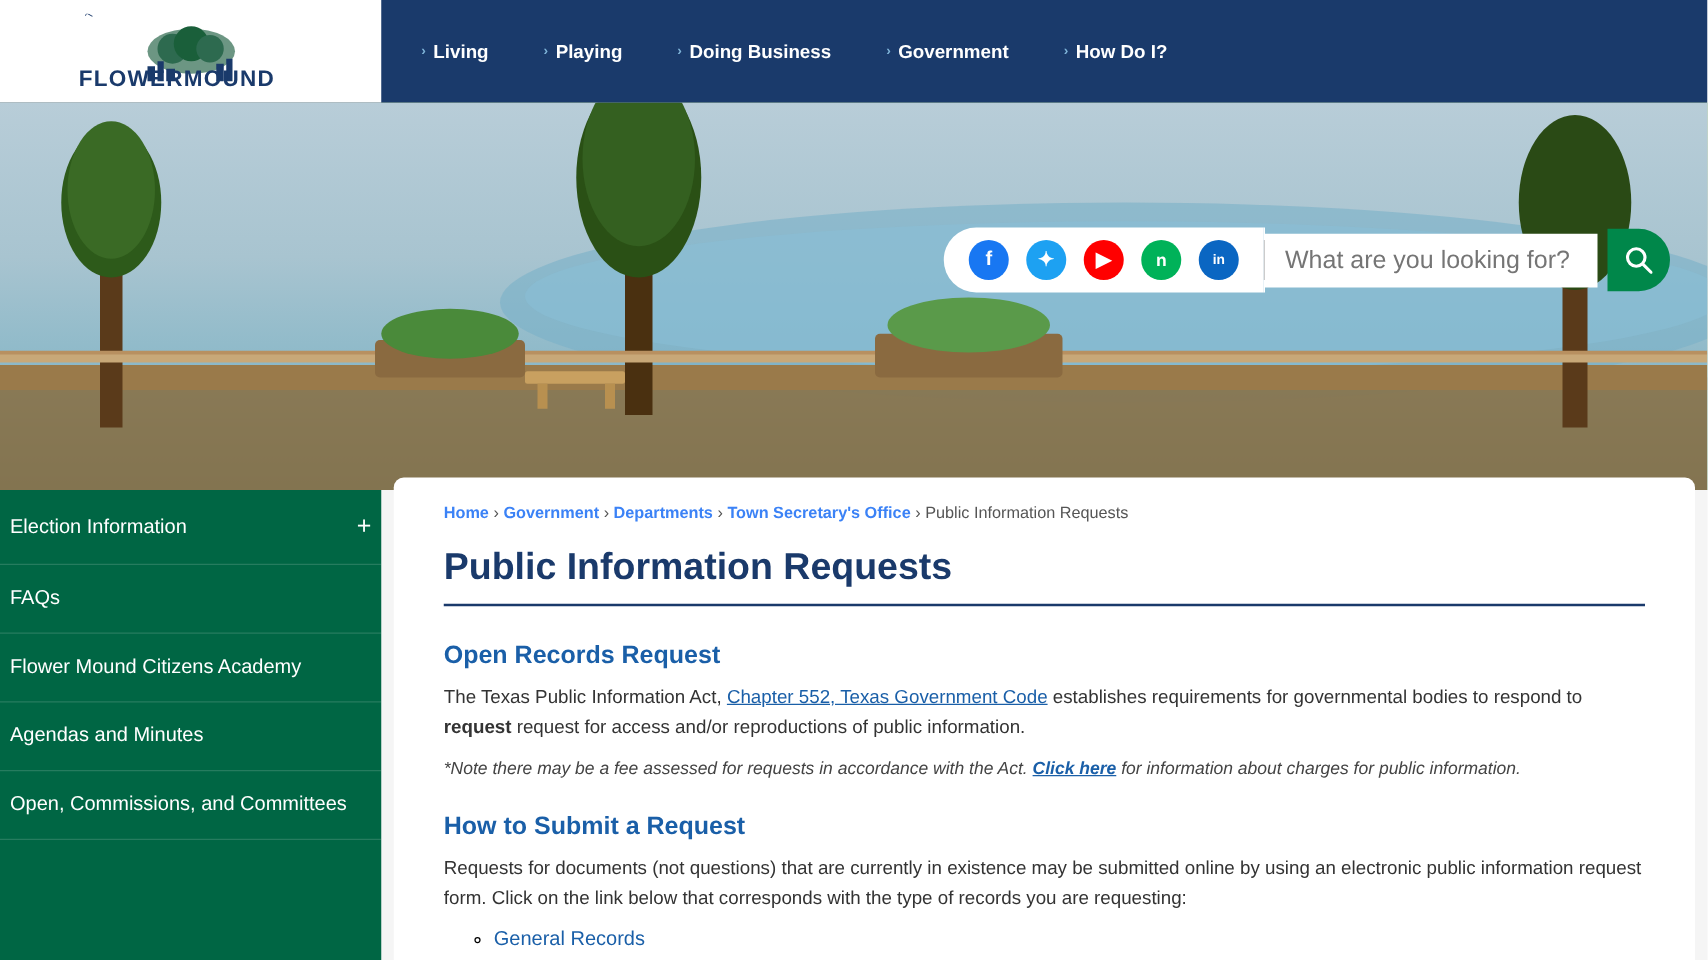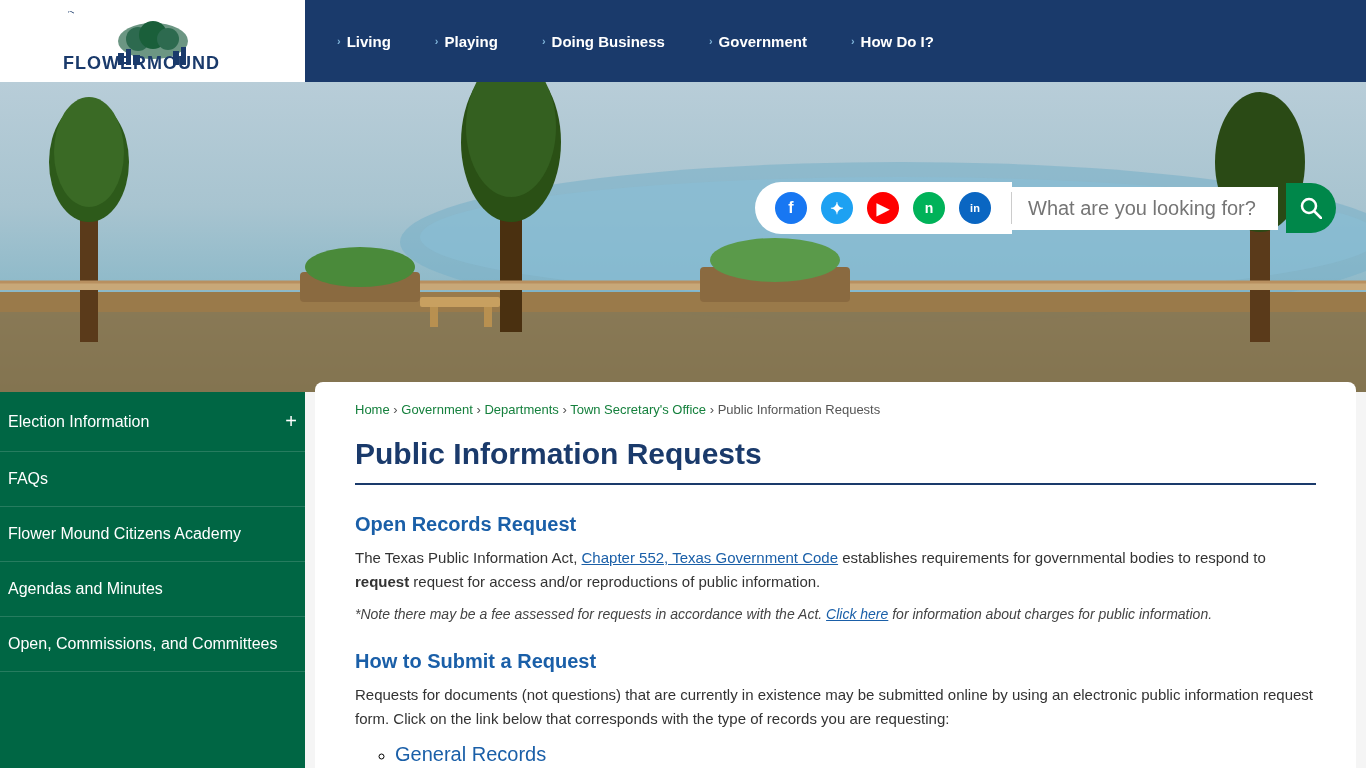--- a/index.html
+++ b/index.html
@@ -187,22 +187,23 @@
       z-index: 2;
     }
 
     
     .breadcrumb {
       font-size: 13px;
       color: #555;
       margin-bottom: 20px;
     }
     .breadcrumb a {
-      color: #15803d;
+      color: #3b82f6;
       text-decoration: none;
+      font-weight: bold;
     }
     .breadcrumb span { color: #555; }
 
     
     .page-title {
       font-size: 30px;
       font-weight: 700;
       color: #1a3a6b;
       border-bottom: 2px solid #1a3a6b;
       padding-bottom: 12px;
@@ -227,29 +228,29 @@
       text-decoration: underline;
     }
     .italic-note {
       font-style: italic;
       font-size: 14px;
       color: #444;
       margin-bottom: 24px;
     }
     .italic-note a {
       color: #1a5fa8;
-      font-weight: normal;
+      font-weight: bold;
     }
     .section-block {
       margin-bottom: 28px;
     }
     .list-item-link {
       color: #1a5fa8;
       text-decoration: none;
-      font-size: 20px;
+      font-size: 16px;
       text-align: right;
     }
     .bullet-list {
       list-style: circle;
       margin-left: 40px;
       margin-top: 8px;
     }
   </style>
 </head>
 <body>

